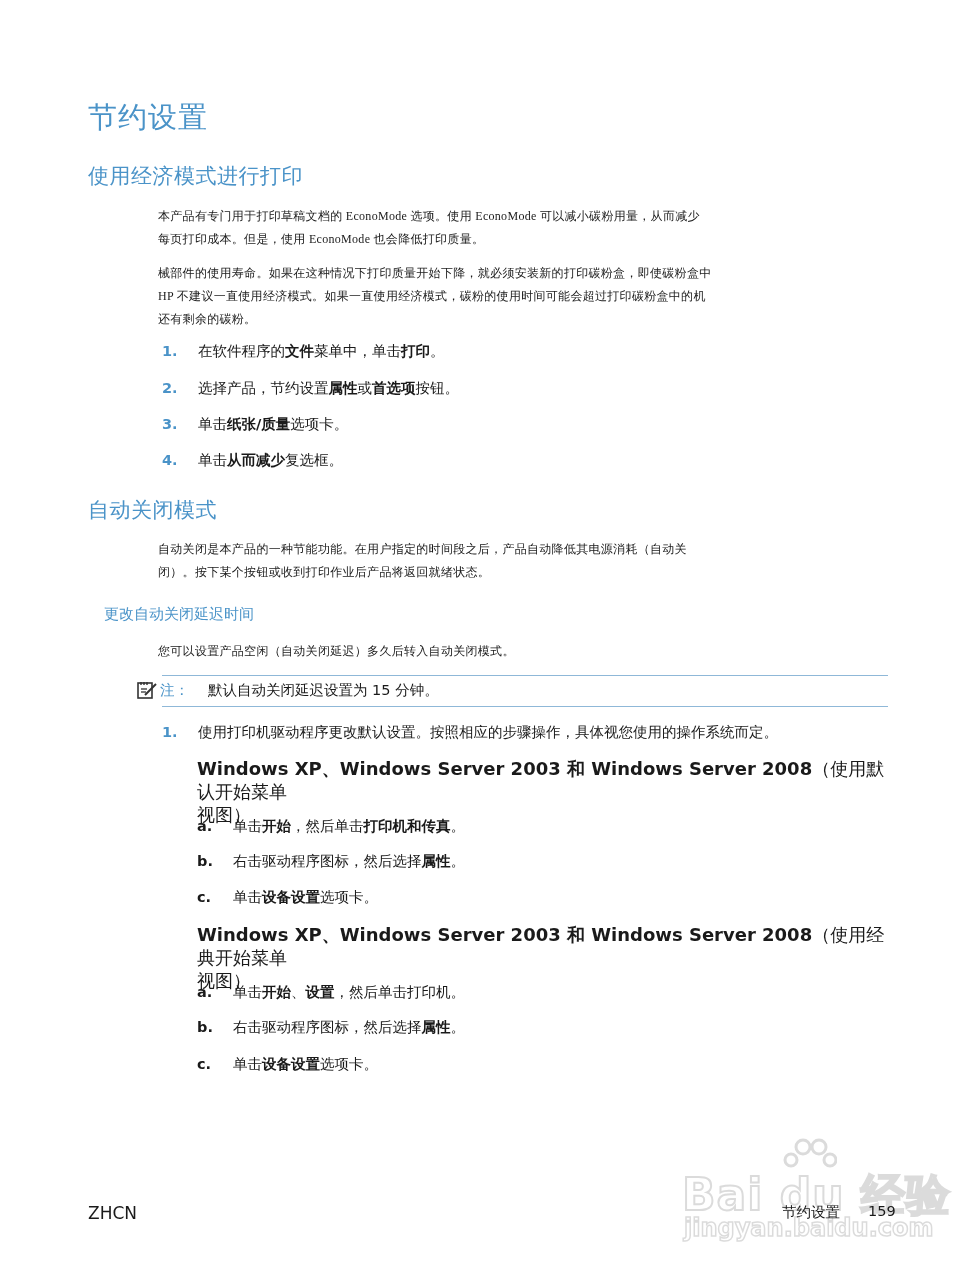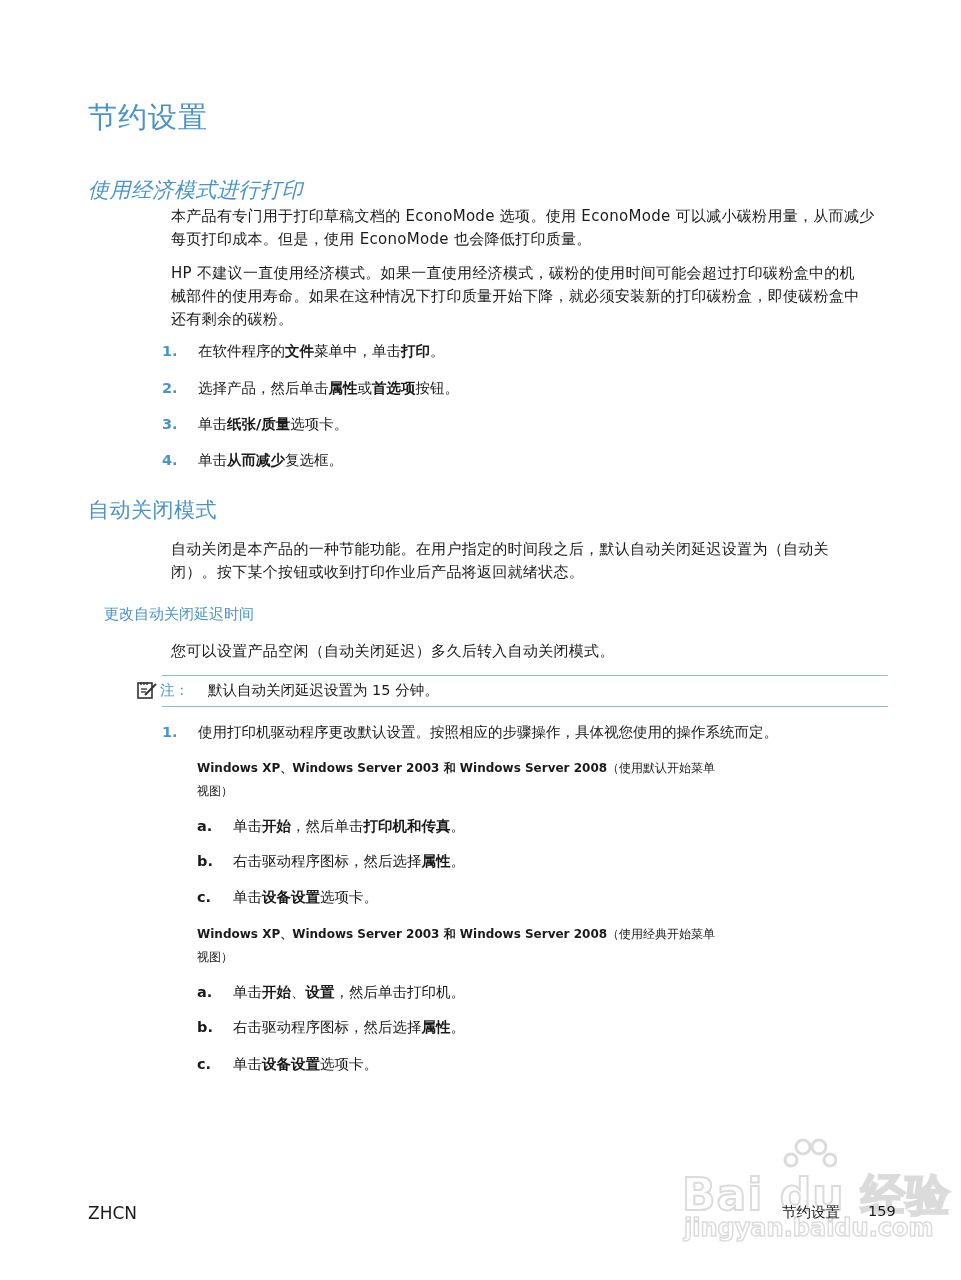--- a/index.html
+++ b/index.html
@@ -5,74 +5,74 @@
     html, body { margin: 0; padding: 0; background: #ffffff; }
     body {
       width: 961px; height: 1280px; position: relative; overflow: hidden;
       font-family: "DejaVu Sans", "Liberation Sans", sans-serif;
       color: #1a1a1a;
     }
     .abs { position: absolute; }
     .h1 { left: 88px; top: 98px; font-size: 29px; color: #4a93c8; letter-spacing: 1px; }
     .h2 { left: 88px; font-size: 21px; color: #4a93c8; letter-spacing: 0.5px; }
     .h3 { left: 88px; font-size: 15px; color: #4a93c8; }
-    .para { left: 171px; width: 730px; font-size: 15px; line-height: 23px; letter-spacing: 0.3px; }
+    .para { left: 158px; width: 730px; font-size: 12px; line-height: 23px; letter-spacing: 0.3px; font-family: Liberation Serif, serif; }
     .step { left: 162px; font-size: 14.5px; line-height: 22px; display: flex; }
     .step .num { width: 36px; color: #4a93c8; font-weight: bold; }
     .sub-step { left: 197px; font-size: 14.5px; line-height: 22px; display: flex; }
     .sub-step .num { width: 36px; font-weight: bold; }
-    .os-head { left: 197px; width: 695px; font-size: 12px; line-height: 23px; }
+    .os-head { left: 197px; width: 695px; font-size: 18px; line-height: 23px; }
     .os-head b { font-weight: bold; }
     b { font-weight: bold; }
     .note-line { left: 162px; width: 726px; height: 1px; background: #8fb8d8; }
     .note { left: 136px; top: 679px; display: flex; align-items: center; font-size: 14.5px; }
     .note .note-label { color: #4a93c8; width: 48px; }
     .footer-left { left: 88px; top: 1203px; font-size: 17px; }
     .footer-right { left: 782px; top: 1203px; font-size: 14.5px; display: flex; gap: 28px; }
     .watermark { left: 682px; top: 1138px; width: 240px; height: 110px; opacity: 0.35; }
   </style>
 </head>
 <body>
 
 <div class="abs h1">节约设置</div>
 
-<div class="abs h2" style="top:176px;font-style:italic;">使用经济模式进行打印</div>
+<div class="abs h2" style="top:162px;">使用经济模式进行打印</div>
 
 <div class="abs para" style="top:205px;">
   <div>本产品有专门用于打印草稿文档的 EconoMode 选项。使用 EconoMode 可以减小碳粉用量，从而减少</div>
   <div>每页打印成本。但是，使用 EconoMode 也会降低打印质量。</div>
 </div>
 
 <div class="abs para" style="top:262px;">
+  <div>械部件的使用寿命。如果在这种情况下打印质量开始下降，就必须安装新的打印碳粉盒，即使碳粉盒中</div>
   <div>HP 不建议一直使用经济模式。如果一直使用经济模式，碳粉的使用时间可能会超过打印碳粉盒中的机</div>
-  <div>械部件的使用寿命。如果在这种情况下打印质量开始下降，就必须安装新的打印碳粉盒，即使碳粉盒中</div>
   <div>还有剩余的碳粉。</div>
 </div>
 
 <div class="abs step" style="top:340px;">
   <span class="num">1.</span>
   <span><span>在软件程序的</span><b>文件</b><span>菜单中，单击</span><b>打印</b><span>。</span></span>
 </div>
 <div class="abs step" style="top:377px;">
   <span class="num">2.</span>
-  <span><span>选择产品，然后单击</span><b>属性</b><span>或</span><b>首选项</b><span>按钮。</span></span>
+  <span><span>选择产品，节约设置</span><b>属性</b><span>或</span><b>首选项</b><span>按钮。</span></span>
 </div>
 <div class="abs step" style="top:413px;">
   <span class="num">3.</span>
   <span><span>单击</span><b>纸张/质量</b><span>选项卡。</span></span>
 </div>
 <div class="abs step" style="top:449px;">
   <span class="num">4.</span>
   <span><span>单击</span><b>从而减少</b><span>复选框。</span></span>
 </div>
 
 <div class="abs h2" style="top:496px;">自动关闭模式</div>
 
 <div class="abs para" style="top:538px;">
-  <div>自动关闭是本产品的一种节能功能。在用户指定的时间段之后，默认自动关闭延迟设置为（自动关</div>
+  <div>自动关闭是本产品的一种节能功能。在用户指定的时间段之后，产品自动降低其电源消耗（自动关</div>
   <div>闭）。按下某个按钮或收到打印作业后产品将返回就绪状态。</div>
 </div>
 
 <div class="abs h3" style="top:605px;margin-left:16px;">更改自动关闭延迟时间</div>
 
 <div class="abs para" style="top:640px;">您可以设置产品空闲（自动关闭延迟）多久后转入自动关闭模式。</div>
 
 <div class="abs note-line" style="top:675px;"></div>
 <div class="abs note">
   <span style="width:24px;height:22px;display:inline-block;">

